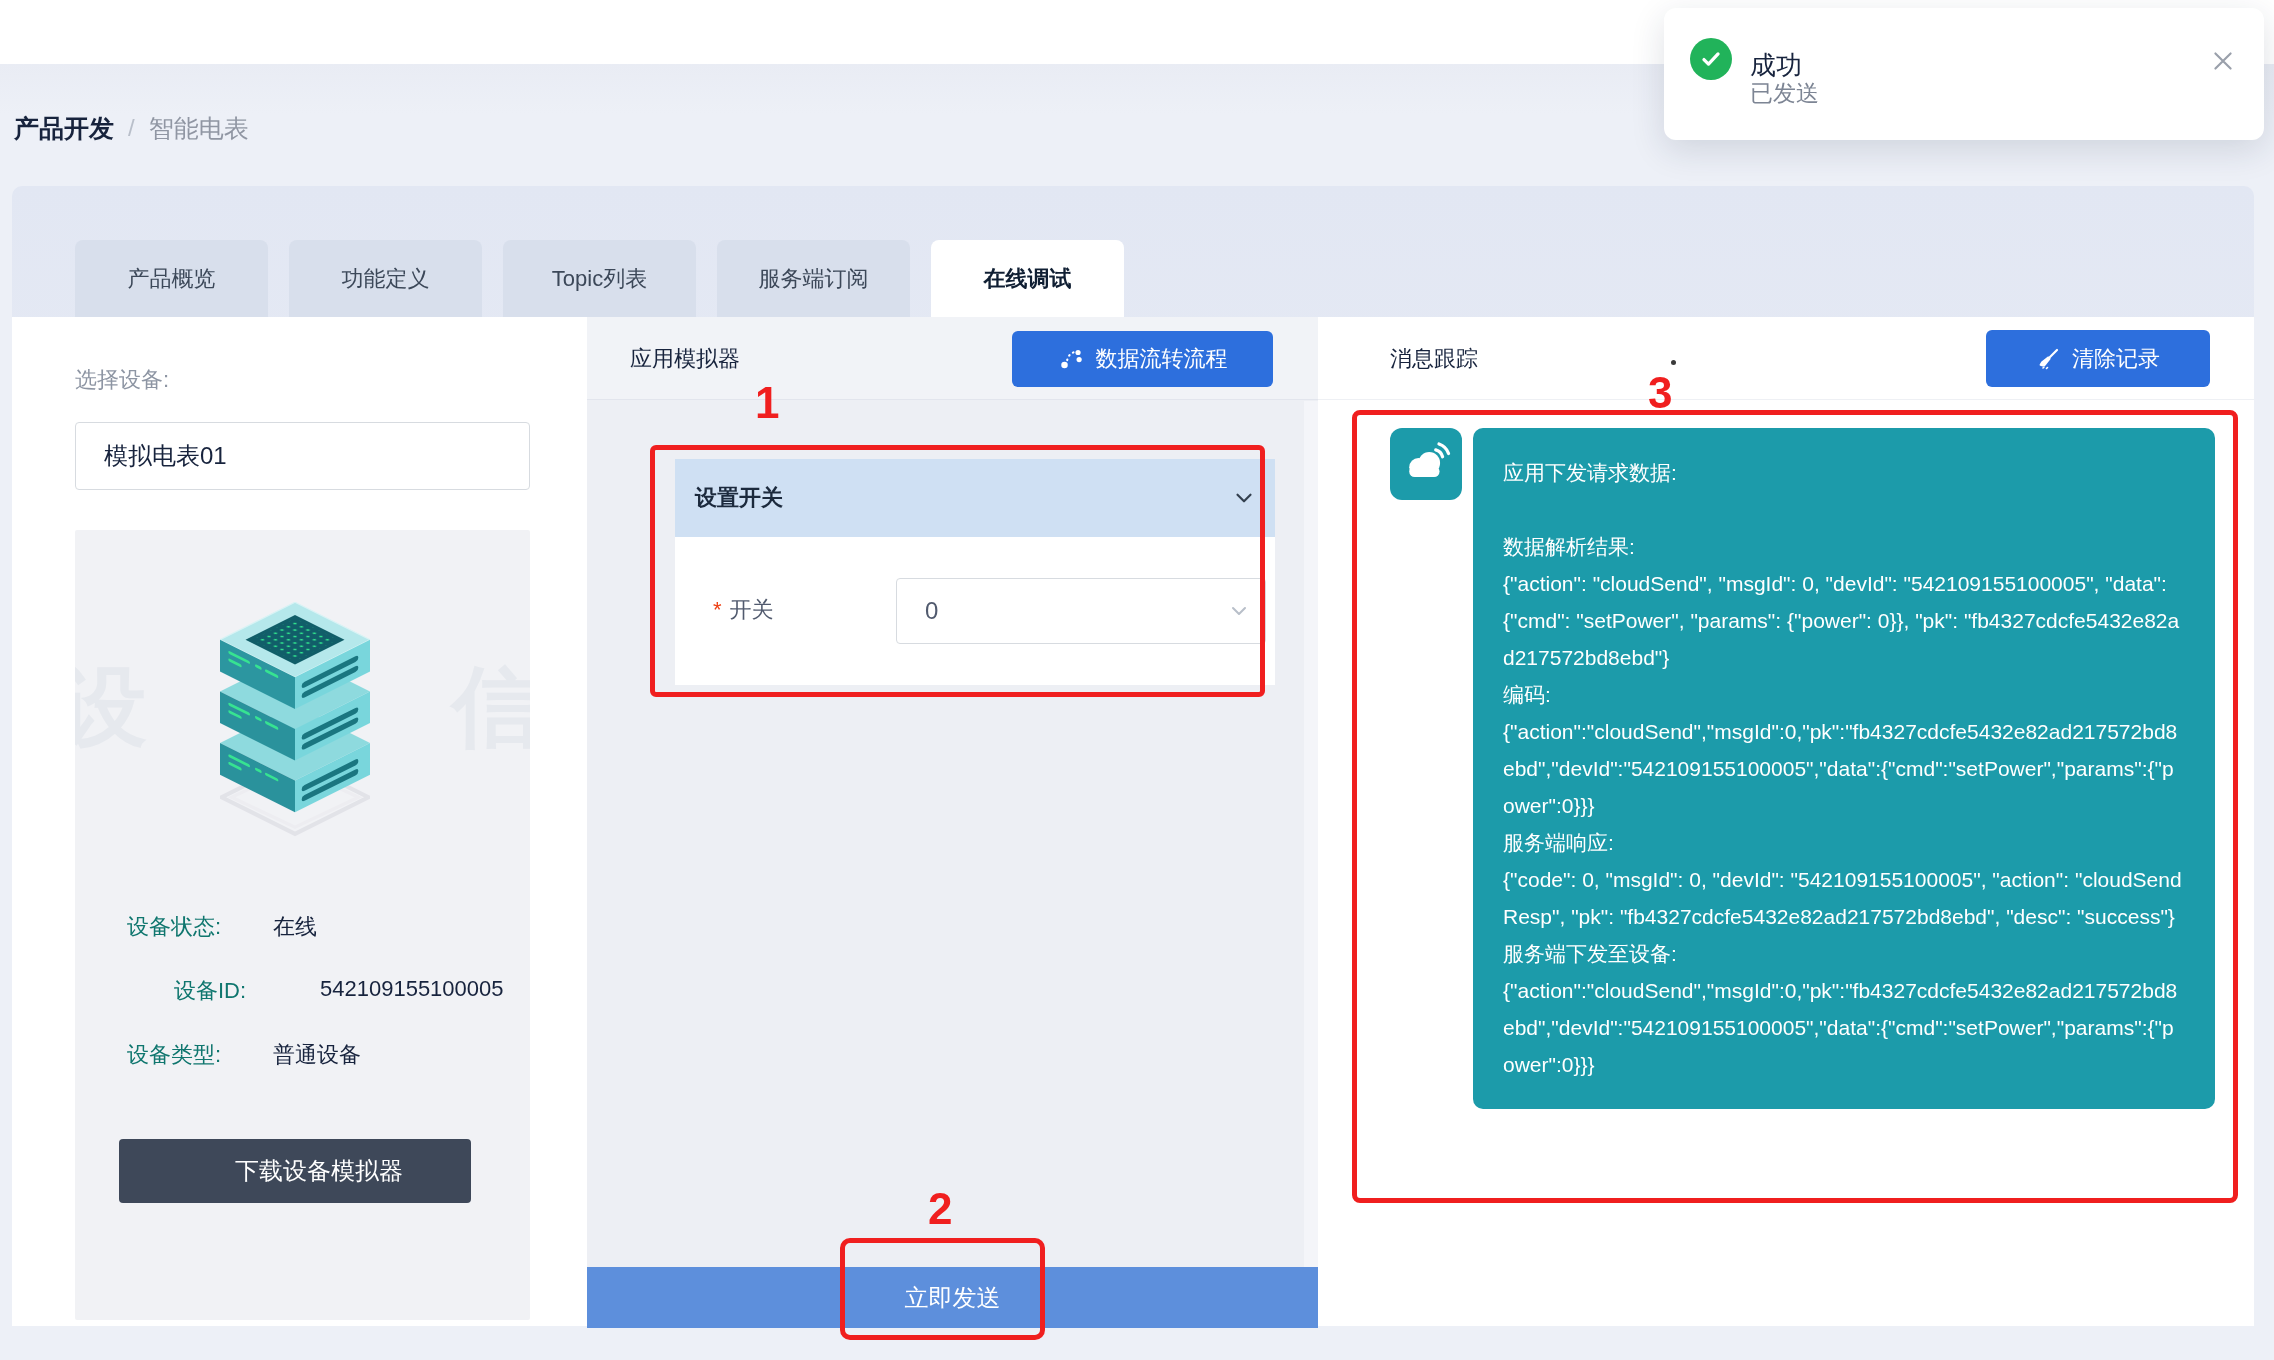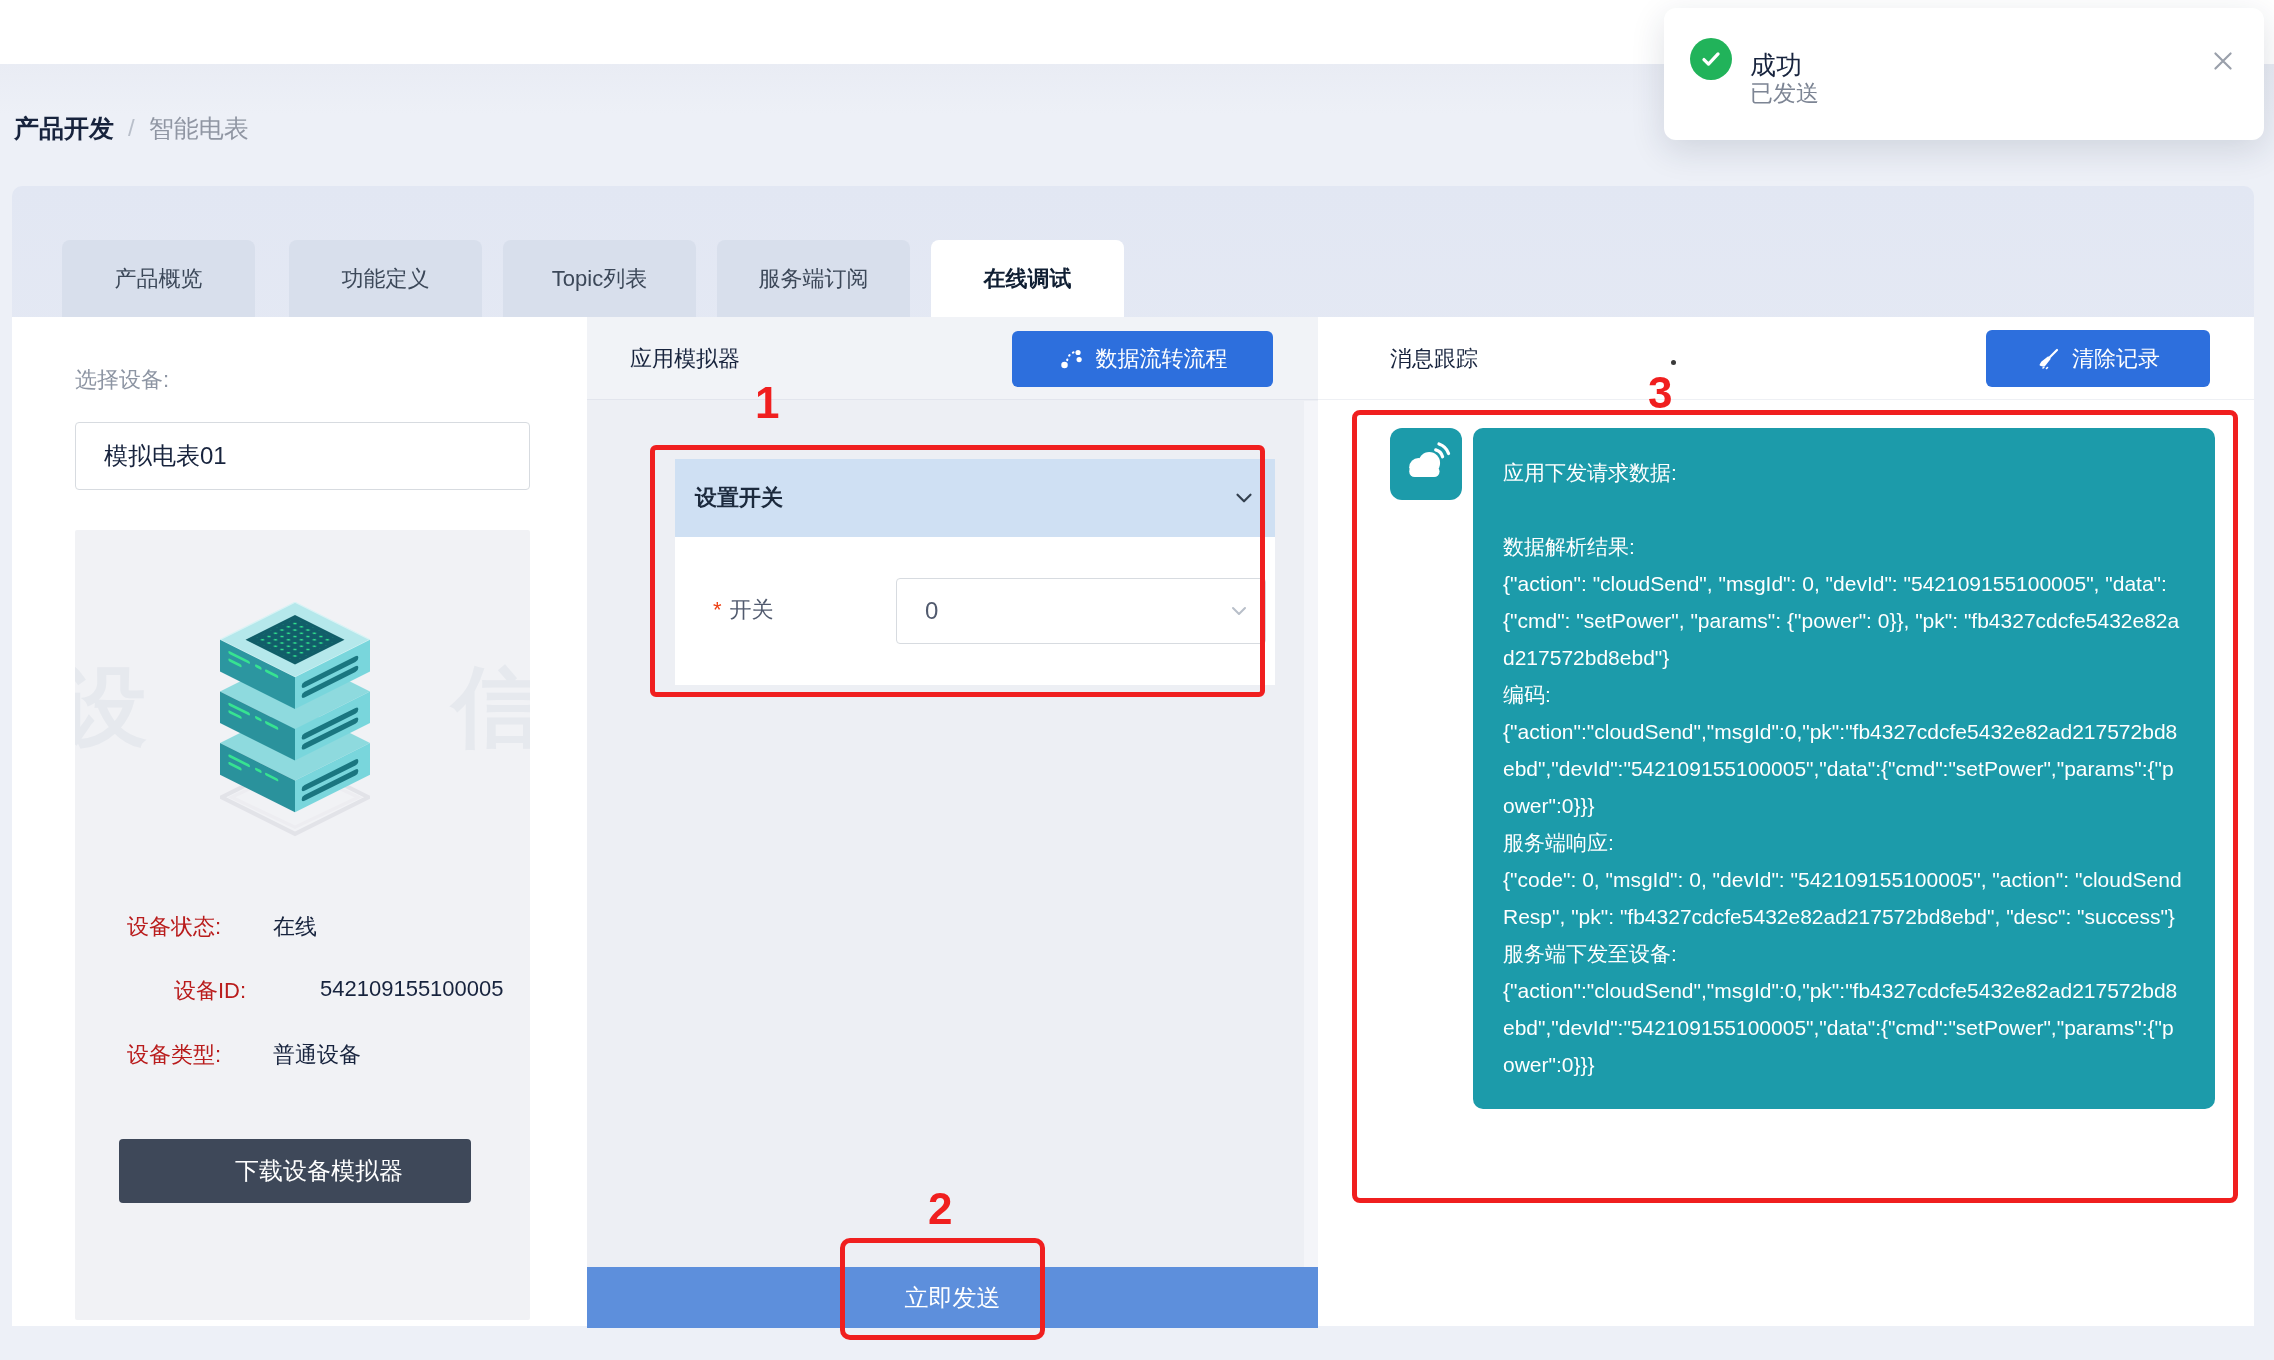--- a/index.html
+++ b/index.html
@@ -31,21 +31,21 @@
   .col-right { position:absolute; left:1306px;top:131px; width:936px;  height:1009px; background:#ffffff; }
 
   
   .select-label { position:absolute; left:63px; top:48px; font-size:22px; color:#8d95a3; }
   .device-input { position:absolute; left:63px; top:105px; width:455px; height:68px; background:#fff; border:1px solid #d7dbe0;
                   border-radius:4px; font-size:24px; color:#17233d; line-height:66px; padding-left:28px; cursor:pointer; }
   .device-card { position:absolute; left:63px; top:213px; width:455px; height:790px; background:#f1f2f5; border-radius:2px; overflow:hidden; }
   .watermark { position:absolute; left:-16px; top:118px; font-size:88px; font-weight:bold; color:#e6e9ee; letter-spacing:42px; white-space:nowrap; }
   .device-illustration { position:absolute; left:145px; top:72px; width:150px; height:238px; }
   .info-row { position:absolute; left:0; width:455px; height:32px; font-size:22px; }
-  .info-label { position:absolute; left:52px; color:#b91c1c; }
+  .info-label { position:absolute; left:52px; color:#0f766e; }
   .info-value { position:absolute; left:198px; color:#17233d; }
   .download-btn { position:absolute; left:44px; top:609px; width:352px; height:64px; background:#3e4859; border-radius:4px;
                   color:#ffffff; font-size:24px; display:flex; align-items:center; justify-content:center; cursor:pointer;padding-left:48px; }
 
   
   .mid-header { position:absolute; left:0; top:0; width:846px; height:83px; background:#f1f3f7; border-bottom:1px solid #e2e5ed; }
   .mid-title { position:absolute; left:43px; top:0; line-height:83px; font-size:22px; color:#17233d; }
   .flow-btn { position:absolute; left:425px; top:14px; width:261px; height:56px; background:#2d6fdd; border-radius:6px; color:#fff;
               font-size:22px; display:flex; align-items:center; justify-content:center; gap:12px; cursor:pointer; }
   .scroll-track { position:absolute; right:0; top:84px; width:14px; height:866px; background:#f4f5f9; }
@@ -106,21 +106,21 @@
   <div class="topfade"></div>
 
   <div class="breadcrumb">
     <span class="bc-current">产品开发</span>
     <span class="bc-sep">/</span>
     <span class="bc-page">智能电表</span>
   </div>
 
   <div class="main-card">
 
-    <div class="tab" style="left:50px;">产品概览</div>
+    <div class="tab" style="left:63px;">产品概览</div>
     <div class="tab" style="left:277px;">功能定义</div>
     <div class="tab" style="left:491px;">Topic列表</div>
     <div class="tab" style="left:705px;">服务端订阅</div>
     <div class="tab active" style="left:919px;">在线调试</div>
 
     <div class="col-left">
       <div class="select-label">选择设备:</div>
       <div class="device-input">模拟电表01</div>
 
       <div class="device-card">

